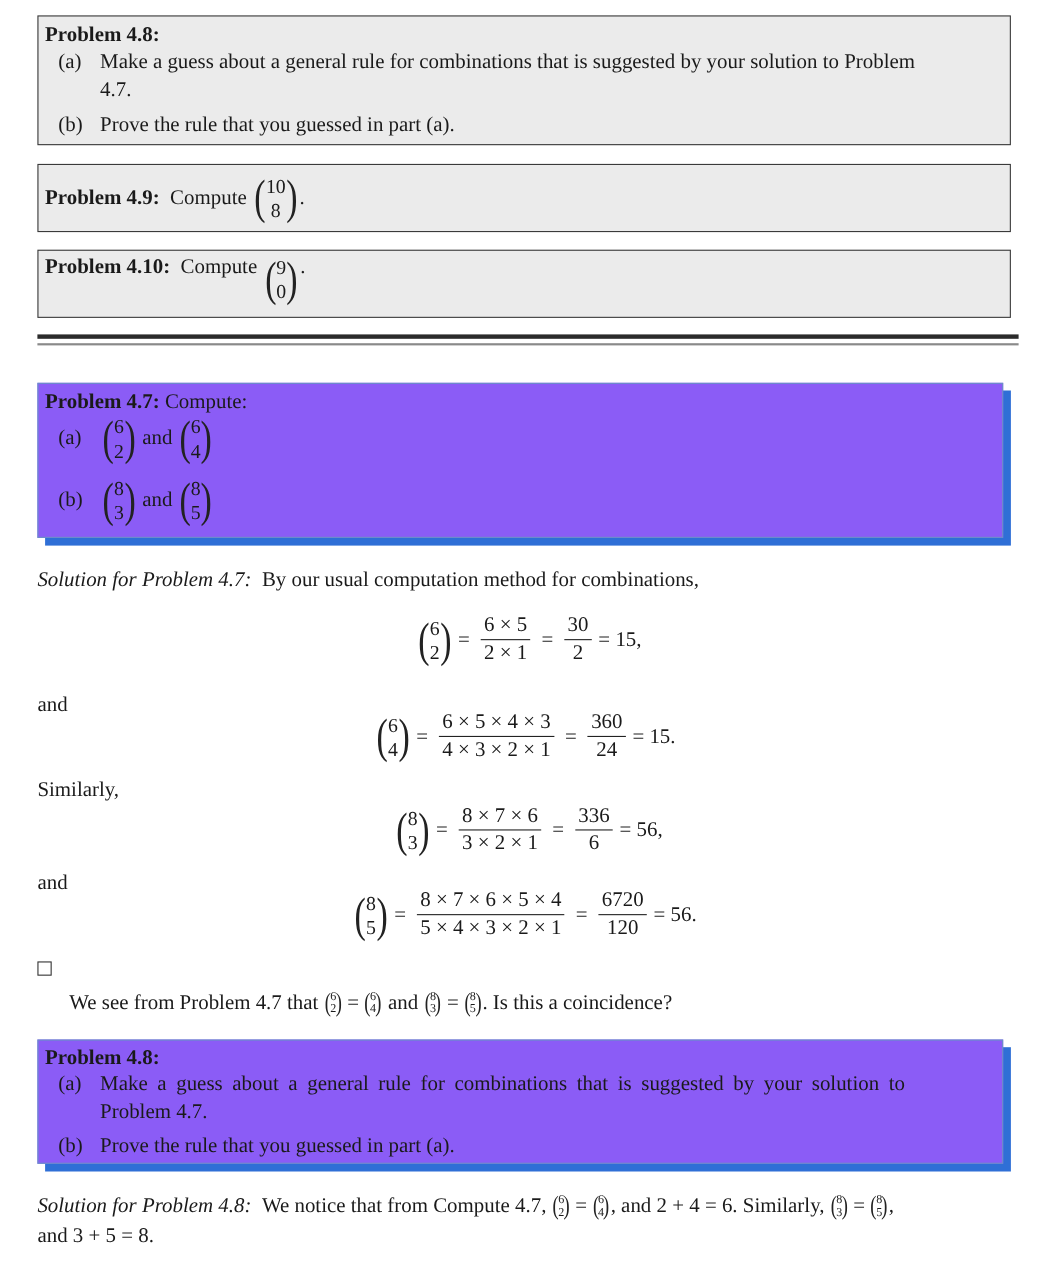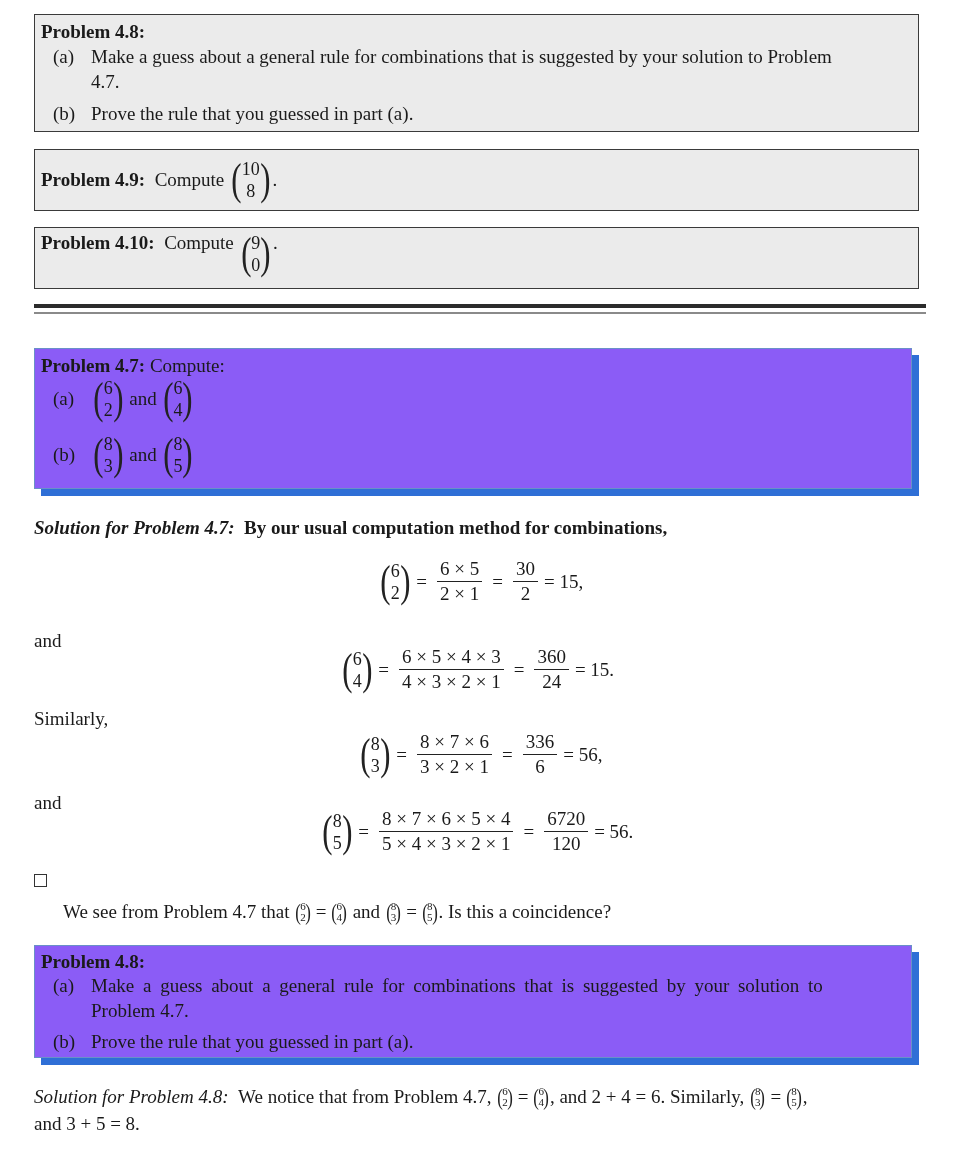--- a/index.html
+++ b/index.html
@@ -121,21 +121,21 @@
         <span class="paren">(</span>
         <span class="stack">
           <span>8</span>
           <span>5</span>
         </span>
         <span class="paren">)</span>
       </span>
   </div>
 </div>
 
-<div class="line" style="left:34px; top:517px;font-weight:bold;">
+<div class="line" style="left:34px; top:517px;">
   <span class="it">Solution for Problem 4.7:</span>&nbsp;&nbsp;<span>By our usual computation method for combinations,</span>
 </div>
 
 <div class="display" style="left:378px; top:558px;">
   <span class="binom">
       <span class="paren">(</span>
       <span class="stack">
         <span>6</span>
         <span>2</span>
       </span>
@@ -274,21 +274,21 @@
     <span class="lbl">(a)</span><span style="word-spacing:4px;">Make a guess about a general rule for combinations that is suggested by your solution to</span>
   </div>
   <div class="item" style="left:56px; top:54px;">Problem 4.7.</div>
   <div class="item" style="left:18px; top:85px;">
     <span class="lbl">(b)</span><span>Prove the rule that you guessed in part (a).</span>
   </div>
 </div>
 
 <div class="display" style="left:34px; top:1085px;">
   <span class="it">Solution for Problem 4.8:</span>&nbsp;&nbsp;
-  <span>We notice that from Problem 4.7,</span>&nbsp;
+  <span>We notice that from Compute 4.7,</span>&nbsp;
   <span class="binom sm">
       <span class="paren">(</span>
       <span class="stack">
         <span>6</span>
         <span>2</span>
       </span>
       <span class="paren">)</span>
     </span>
   <span class="eq">=</span>
   <span class="binom sm">

